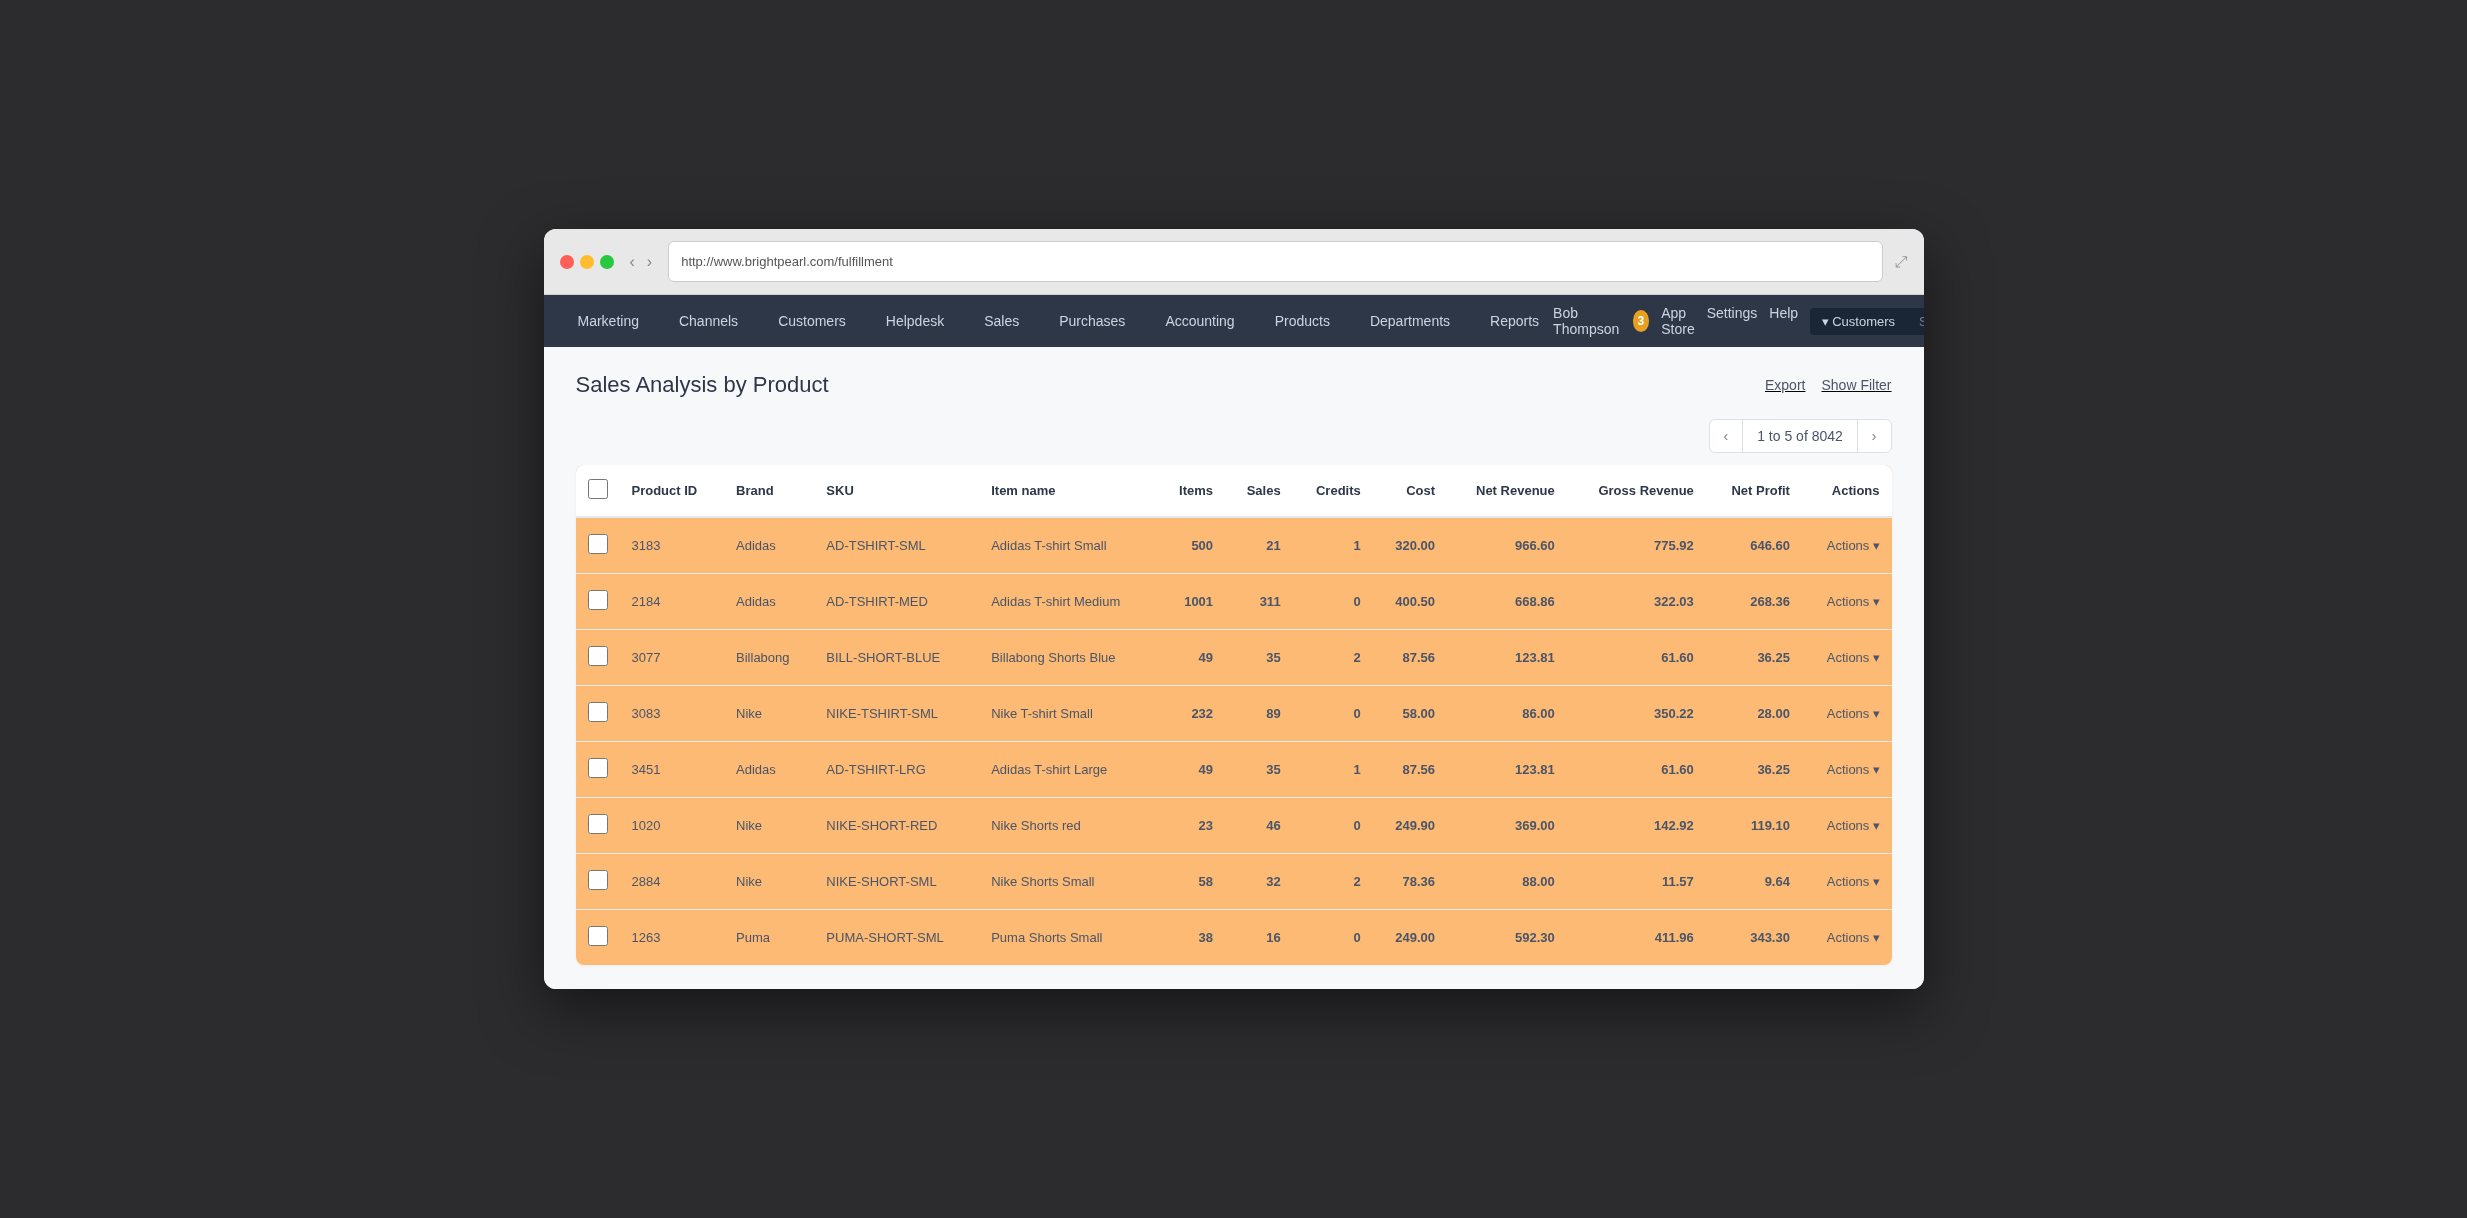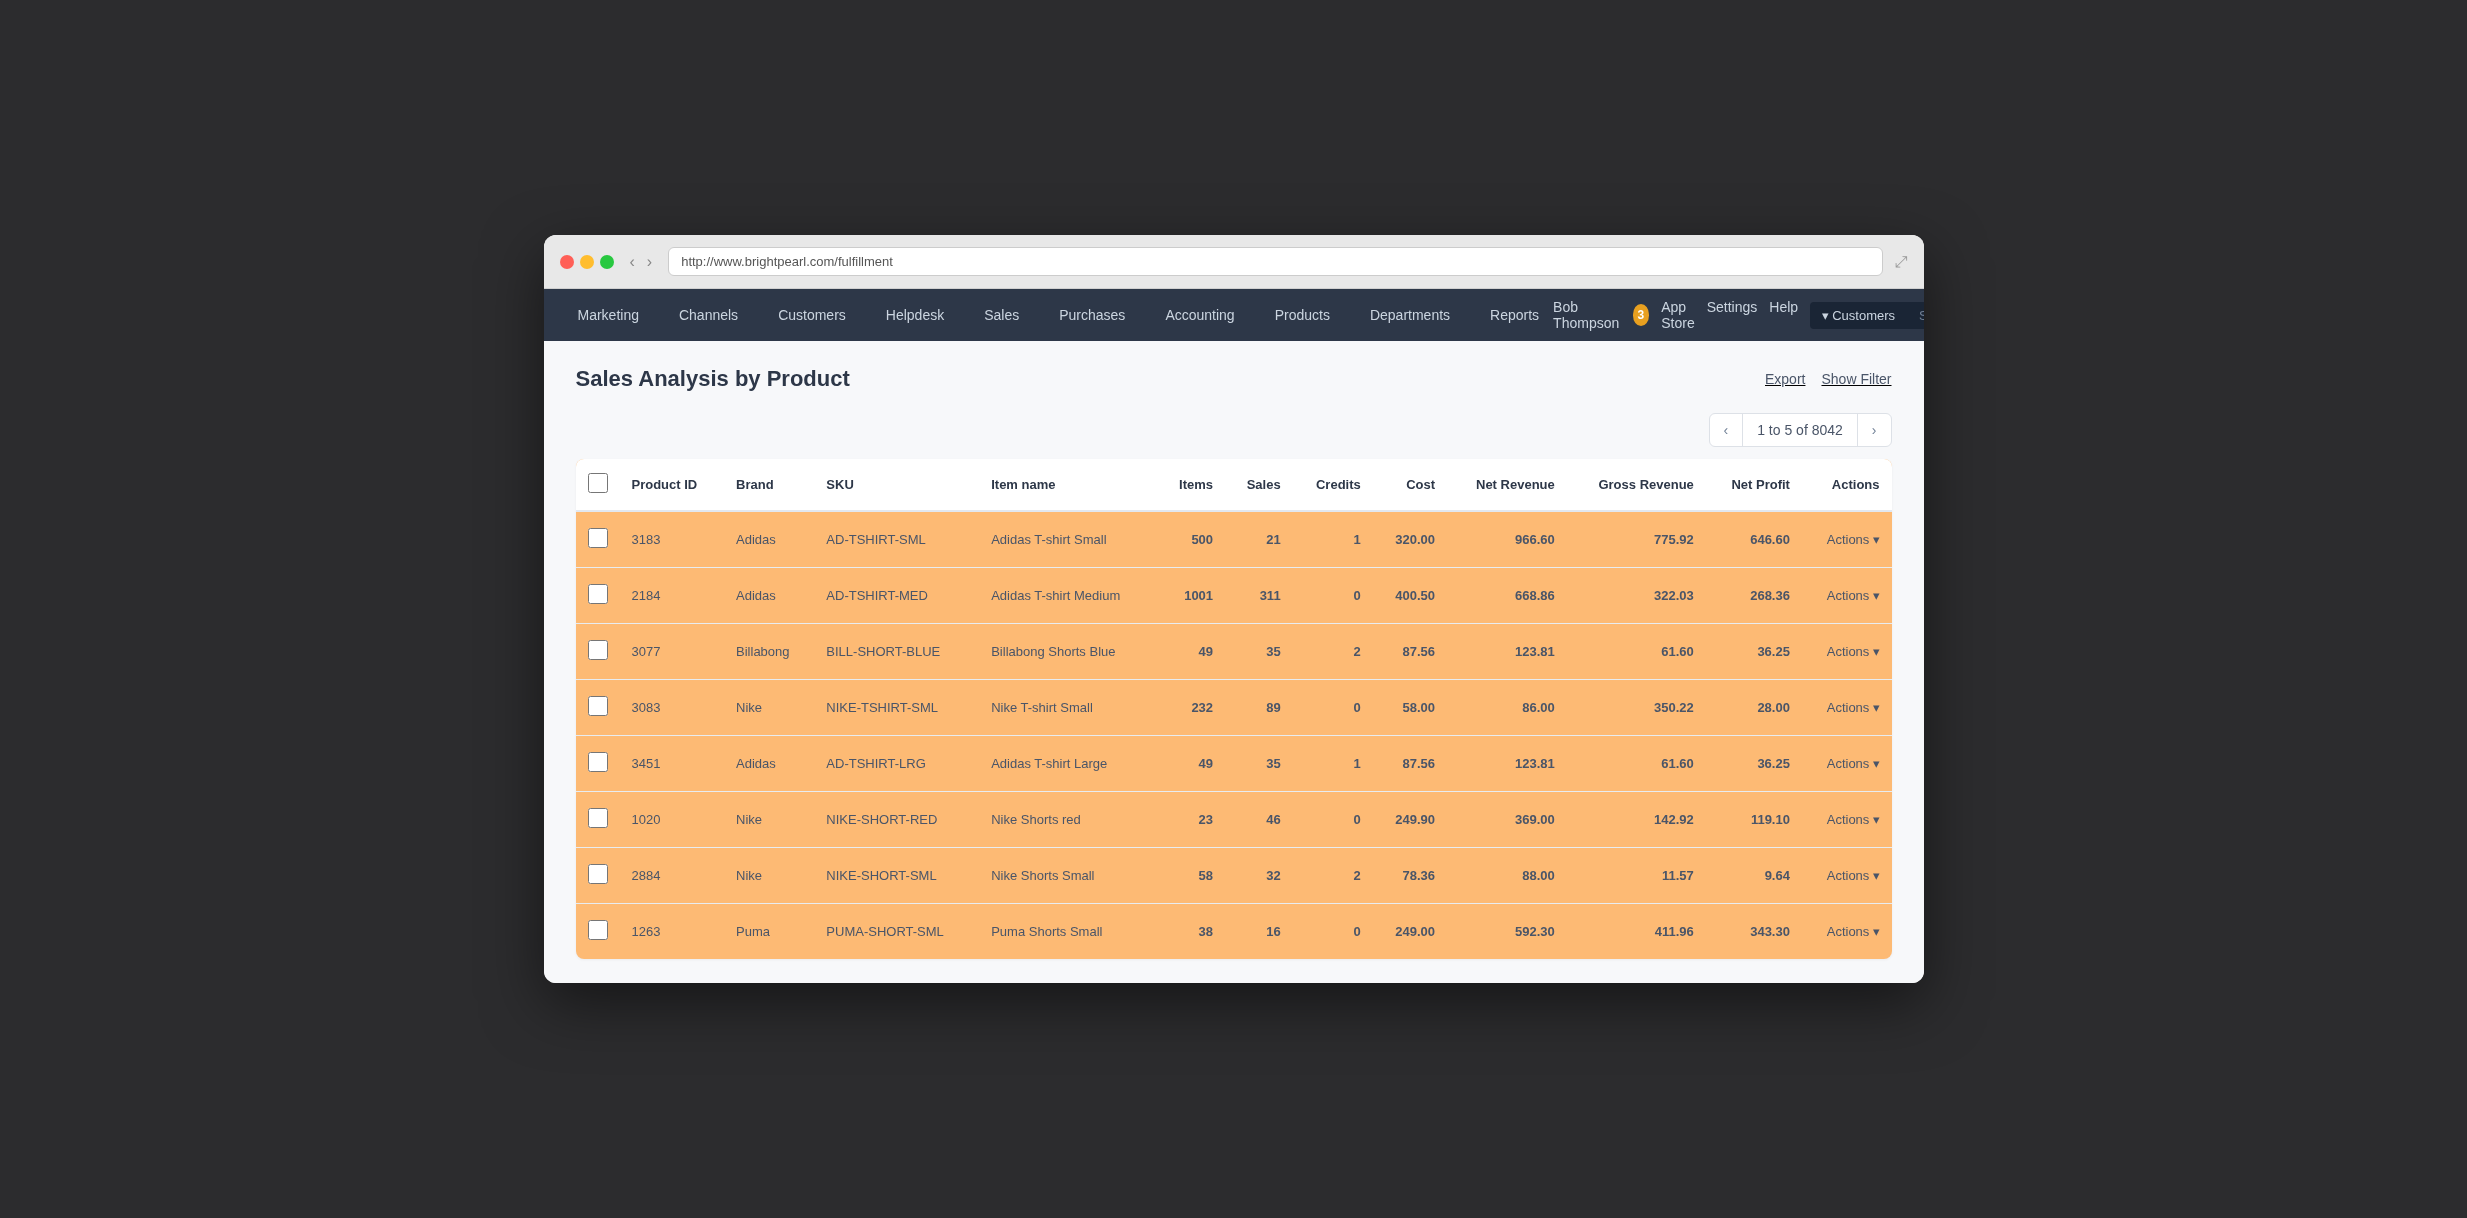--- a/index.html
+++ b/index.html
@@ -50,21 +50,21 @@
       cursor: pointer;
       color: #888;
       font-size: 16px;
       padding: 2px 4px;
     }
     .url-bar {
       flex: 1;
       background: white;
       border: 1px solid #ccc;
       border-radius: 6px;
-      padding: 6px 12px;
+      padding: 12px 12px;
       font-size: 13px;
       color: #555;
     }
     .expand-icon {
       color: #999;
       font-size: 16px;
       cursor: pointer;
     }
     
     .app-nav {
@@ -152,21 +152,21 @@
       min-height: 600px;
     }
     .page-header {
       display: flex;
       justify-content: space-between;
       align-items: center;
       margin-bottom: 20px;
     }
     .page-title {
       font-size: 22px;
-      font-weight: 700;
+      font-weight: 400;
       color: #2d3748;
     }
     .header-actions {
       display: flex;
       gap: 16px;
       align-items: center;
       text-decoration: underline;
     }
     .header-action-btn {
       background: none;

